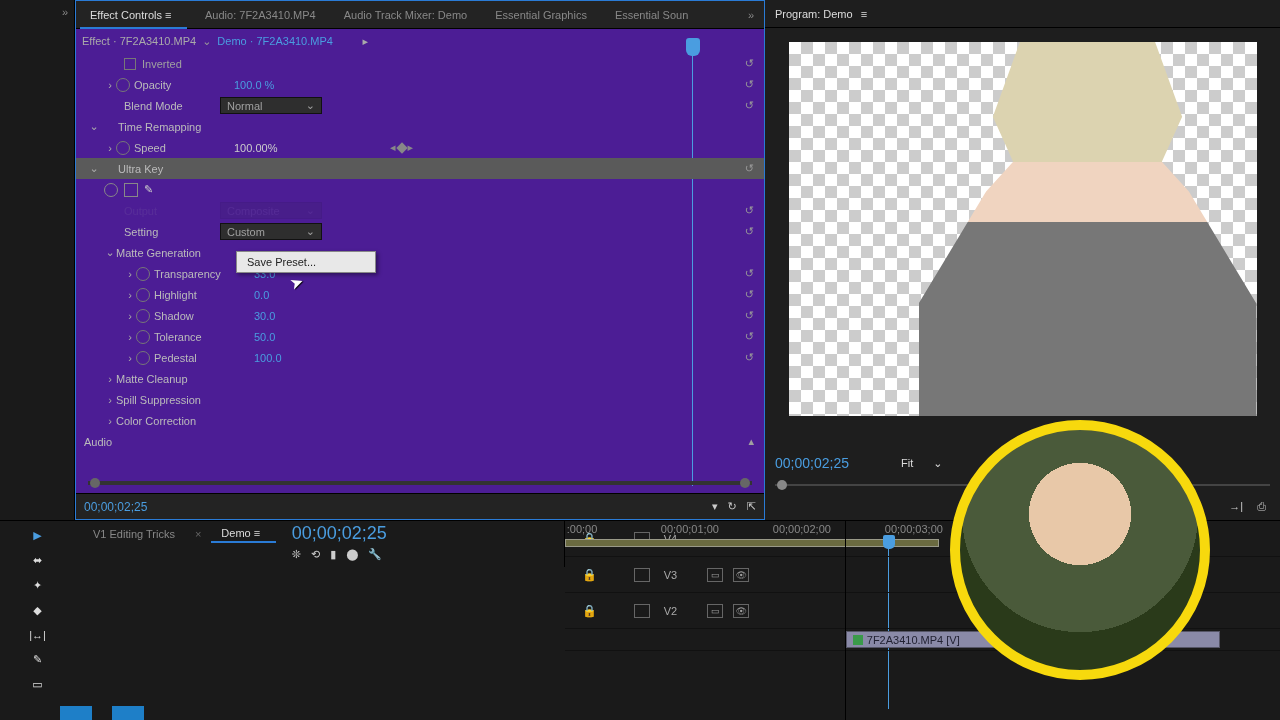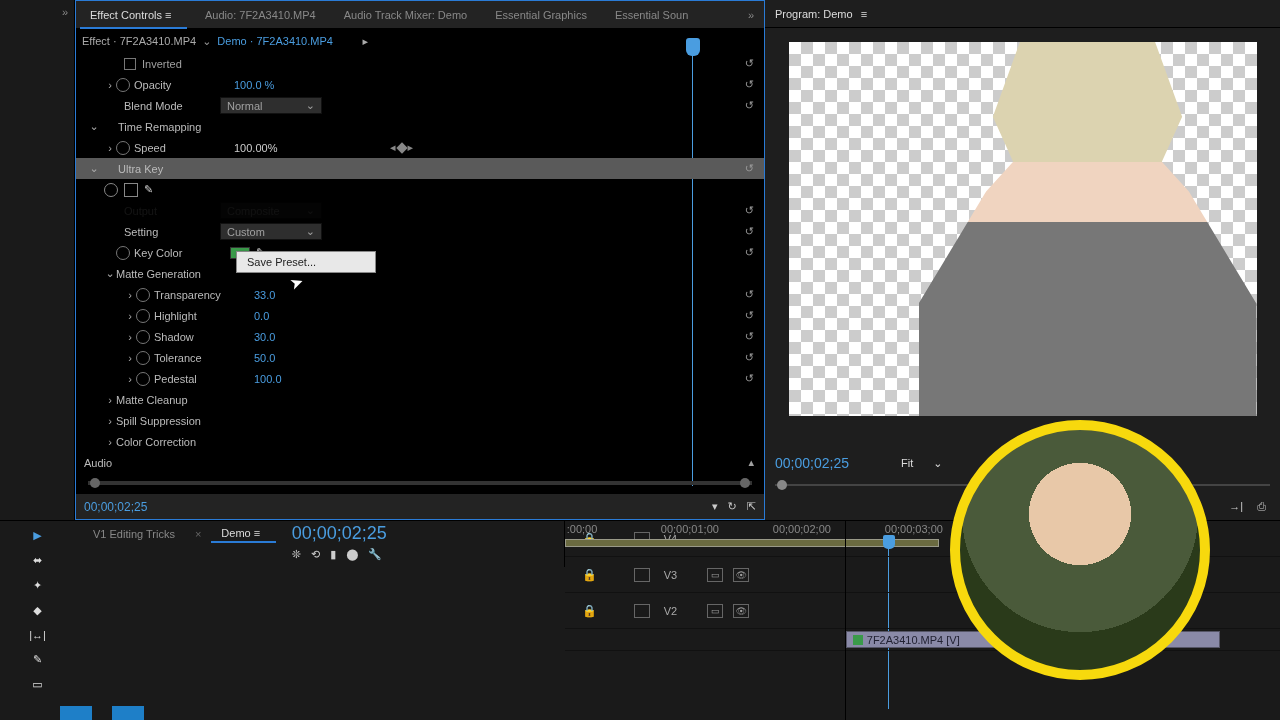--- a/index.html
+++ b/index.html
@@ -1,20 +1,20 @@
 <!DOCTYPE html>
 <html><head>
 <meta charset="utf-8">
 <style>
 * { margin: 0; padding: 0; box-sizing: border-box; font-family: "Segoe UI", Arial, sans-serif; font-size: 11px; }
 body { background: #1a1a1a; color: #a0a0a0; width: 1280px; height: 720px; overflow: hidden; position: relative; }
 
 .top-container { display: flex; height: 520px; }
 .left-gutter { width: 75px; background: #1a1a1a; border-right: 1px solid #000; }
-.effect-panel { width: 690px; background: #000000; border: 1px solid #2a7bd6; display: flex; flex-direction: column; }
+.effect-panel { width: 690px; background: #4c1d95; border: 1px solid #2a7bd6; display: flex; flex-direction: column; }
 
 .tabs { display: flex; align-items: center; height: 28px; background: #232323; border-bottom: 1px solid #000; padding: 0 4px; gap: 8px; }
 .tab { padding: 0 10px; height: 28px; line-height: 28px; color: #888; cursor: pointer; }
 .tab.active { color: #ddd; border-bottom: 2px solid #2a7bd6; }
 .expand-icon { color: #888; padding: 0 6px; cursor: pointer; }
 
 .source-row { display: flex; align-items: center; height: 24px; padding: 0 6px; color: #aaa; gap: 6px; }
 .source-row .clip { color: #4a9de0; }
 .chev { color: #999; }
 
@@ -210,28 +210,20 @@
 
       <div class="prop-row indent-2">
           <span class="prop-label">Setting</span>
           <span class="dropdown">
             <span>Custom</span>
             <span>⌄</span>
           </span>
           <span class="reset-btn reset-icon"></span>
         </div>
 
-      <div class="prop-row indent-1">
-          <span style="width:12px;"></span>
-          <span class="stopwatch"></span>
-          <span class="prop-label">Key Color</span>
-          <span class="color-swatch"></span>
-          <span class="eyedrop">✎</span>
-          <span class="reset-btn reset-icon"></span>
-        </div>
 
       <div class="prop-row indent-1">
           <span class="twisty">⌄</span>
           <span class="prop-label-wide">Matte Generation</span>
         </div>
 
       <div class="prop-row indent-2">
           <span class="twisty">›</span>
           <span class="stopwatch"></span>
           <span class="prop-label">Transparency</span>

